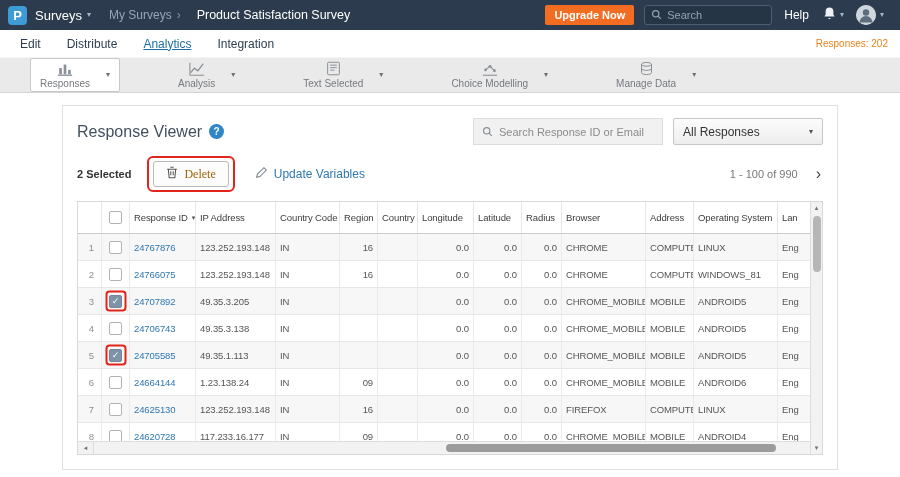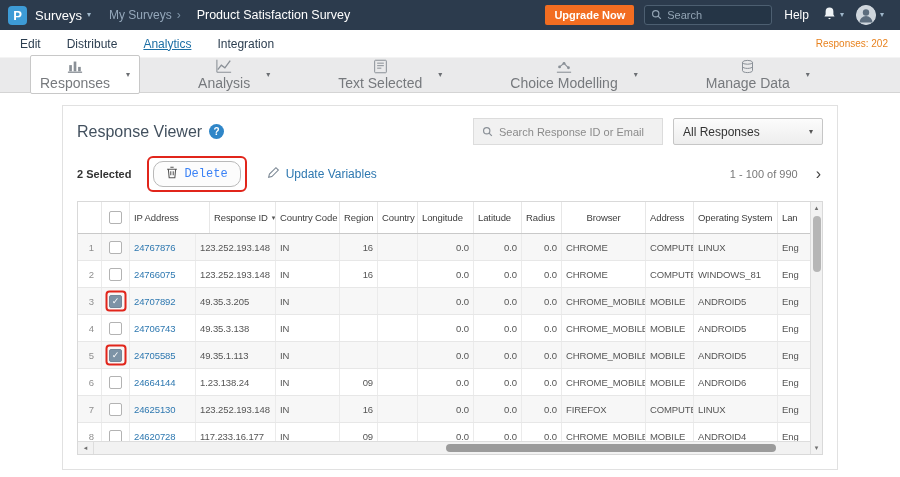--- a/index.html
+++ b/index.html
@@ -27,40 +27,40 @@
   .tab{font-size:12px;color:#2c3e50;margin-right:26px;cursor:pointer;white-space:nowrap;}
   .tab.active{color:#1c6ea4;text-decoration:underline;}
   .resp-count{margin-left:auto;color:#e8821e;font-size:10px;}
 
   
   .toolbar{height:36px;background:#eaeaeb;border-bottom:1px solid #d4d4d4;display:flex;align-items:center;padding-left:30px;gap:48px;box-shadow:inset 0 1px 0 #f4f4f4;}
   .tool-group{display:flex;align-items:center;gap:16px;padding:2px 9px;border:1px solid transparent;cursor:pointer;}
   .tool-group.active{background:#fff;border-color:#c8c8c8;border-radius:2px;}
   .tool-stack{display:flex;flex-direction:column;align-items:center;gap:1px;}
   .tool-icon{display:flex;align-items:center;justify-content:center;height:16px;}
-  .tool-label{font-size:14px;color:#76797d;white-space:nowrap;}
+  .tool-label{font-size:10px;color:#76797d;white-space:nowrap;}
   .tool-caret{font-size:8px;color:#6c6f73;}
 
   
   .panel{width:776px;margin:12px auto 0;border:1px solid #e1e1e1;background:#fff;padding:12px 14px 14px;}
   .p-head{display:flex;align-items:center;}
   .p-title{font-size:16px;color:#42505e;font-weight:400;}
   .help-circle{width:15px;height:15px;border-radius:50%;background:#2f86c8;color:#fff;font-size:10px;font-weight:bold;display:flex;align-items:center;justify-content:center;margin-left:7px;cursor:pointer;}
   .p-right{margin-left:auto;display:flex;gap:10px;}
   .v-search{display:flex;align-items:center;gap:6px;width:190px;height:27px;background:#f1f1f1;border:1px solid #dcdcdc;padding:0 8px;}
   .v-search input{flex:1;min-width:0;background:transparent;border:none;outline:none;font-size:11px;color:#555;font-family:inherit;}
   .v-search input::placeholder{color:#8b8b8b;}
   .filter{display:flex;align-items:center;width:150px;height:27px;border:1px solid #c6c6c6;border-radius:2px;background:linear-gradient(#fcfcfc,#ededed);padding:0 9px;font-size:12px;color:#333;cursor:pointer;}
   .filter .fcaret{margin-left:auto;font-size:8px;color:#555;}
 
   
   .actions{display:flex;align-items:center;margin-top:14px;height:30px;}
   .sel-label{font-size:11px;font-weight:bold;color:#333;}
   .del-wrap{position:relative;margin-left:22px;}
-  .btn-del{display:flex;align-items:center;gap:6px;height:26px;padding:0 12px;background:#fcfcfc;border:1px solid #b9b9b9;border-radius:10px;font-size:12px;color:#3b82f6;cursor:pointer;font-family:Liberation Mono, monospace;}
+  .btn-del{display:flex;align-items:center;gap:6px;height:26px;padding:0 12px;background:#fcfcfc;border:1px solid #b9b9b9;border-radius:3px;font-size:12px;color:#a16207;cursor:pointer;font-family:Liberation Serif, serif;}
   .anno{position:absolute;border:2px solid #e1251b;border-radius:6px;pointer-events:none;}
   .anno-del{inset:-5px -6px;}
   .upd{display:flex;align-items:center;gap:6px;margin-left:26px;color:#2e78b0;font-size:12px;cursor:pointer;}
   .pag{margin-left:auto;display:flex;align-items:center;gap:16px;}
   .pag-info{font-size:11px;color:#777;}
   .pag-next{font-size:16px;color:#444;cursor:pointer;line-height:1;padding:0 2px;}
 
   
   .grid{position:relative;width:746px;height:254px;border:1px solid #d9d9d9;margin-top:12px;background:#fff;}
   .viewport{width:733px;height:252px;overflow:hidden;}
@@ -260,46 +260,46 @@
     </span>
   </div>
 
   <div class="grid">
     <div class="viewport">
       <div class="hrow">
           <div class="th num" style="width: 24px;"></div>
           <div class="cb-cell" style="width: 28px;">
             <span class="cbx"></span>
           </div>
-          <div class="th" style="width: 80px;">
-            <span>IP Address</span>
-          </div>
           <div class="th" style="width: 66px;">
             <span>Response ID</span>
             <span class="hdr-caret">▾</span>
           </div>
+          <div class="th" style="width: 80px;">
+            <span>IP Address</span>
+          </div>
           <div class="th" style="width: 64px;">
             <span>Country Code</span>
           </div>
           <div class="th" style="width: 38px;">
             <span>Region</span>
           </div>
           <div class="th" style="width: 40px;">
             <span>Country</span>
           </div>
           <div class="th" style="width: 56px;">
             <span>Longitude</span>
           </div>
           <div class="th" style="width: 48px;">
             <span>Latitude</span>
           </div>
           <div class="th" style="width: 40px;">
             <span>Radius</span>
           </div>
-          <div class="th" style="width: 84px; justify-content: center;">
+          <div class="th" style="width: 84px;">
             <span>Browser</span>
           </div>
           <div class="th" style="width: 48px;">
             <span>Address</span>
           </div>
           <div class="th" style="width: 84px;">
             <span>Operating System</span>
           </div>
           <div class="th" style="width: 34px;">
             <span>Lan</span>

